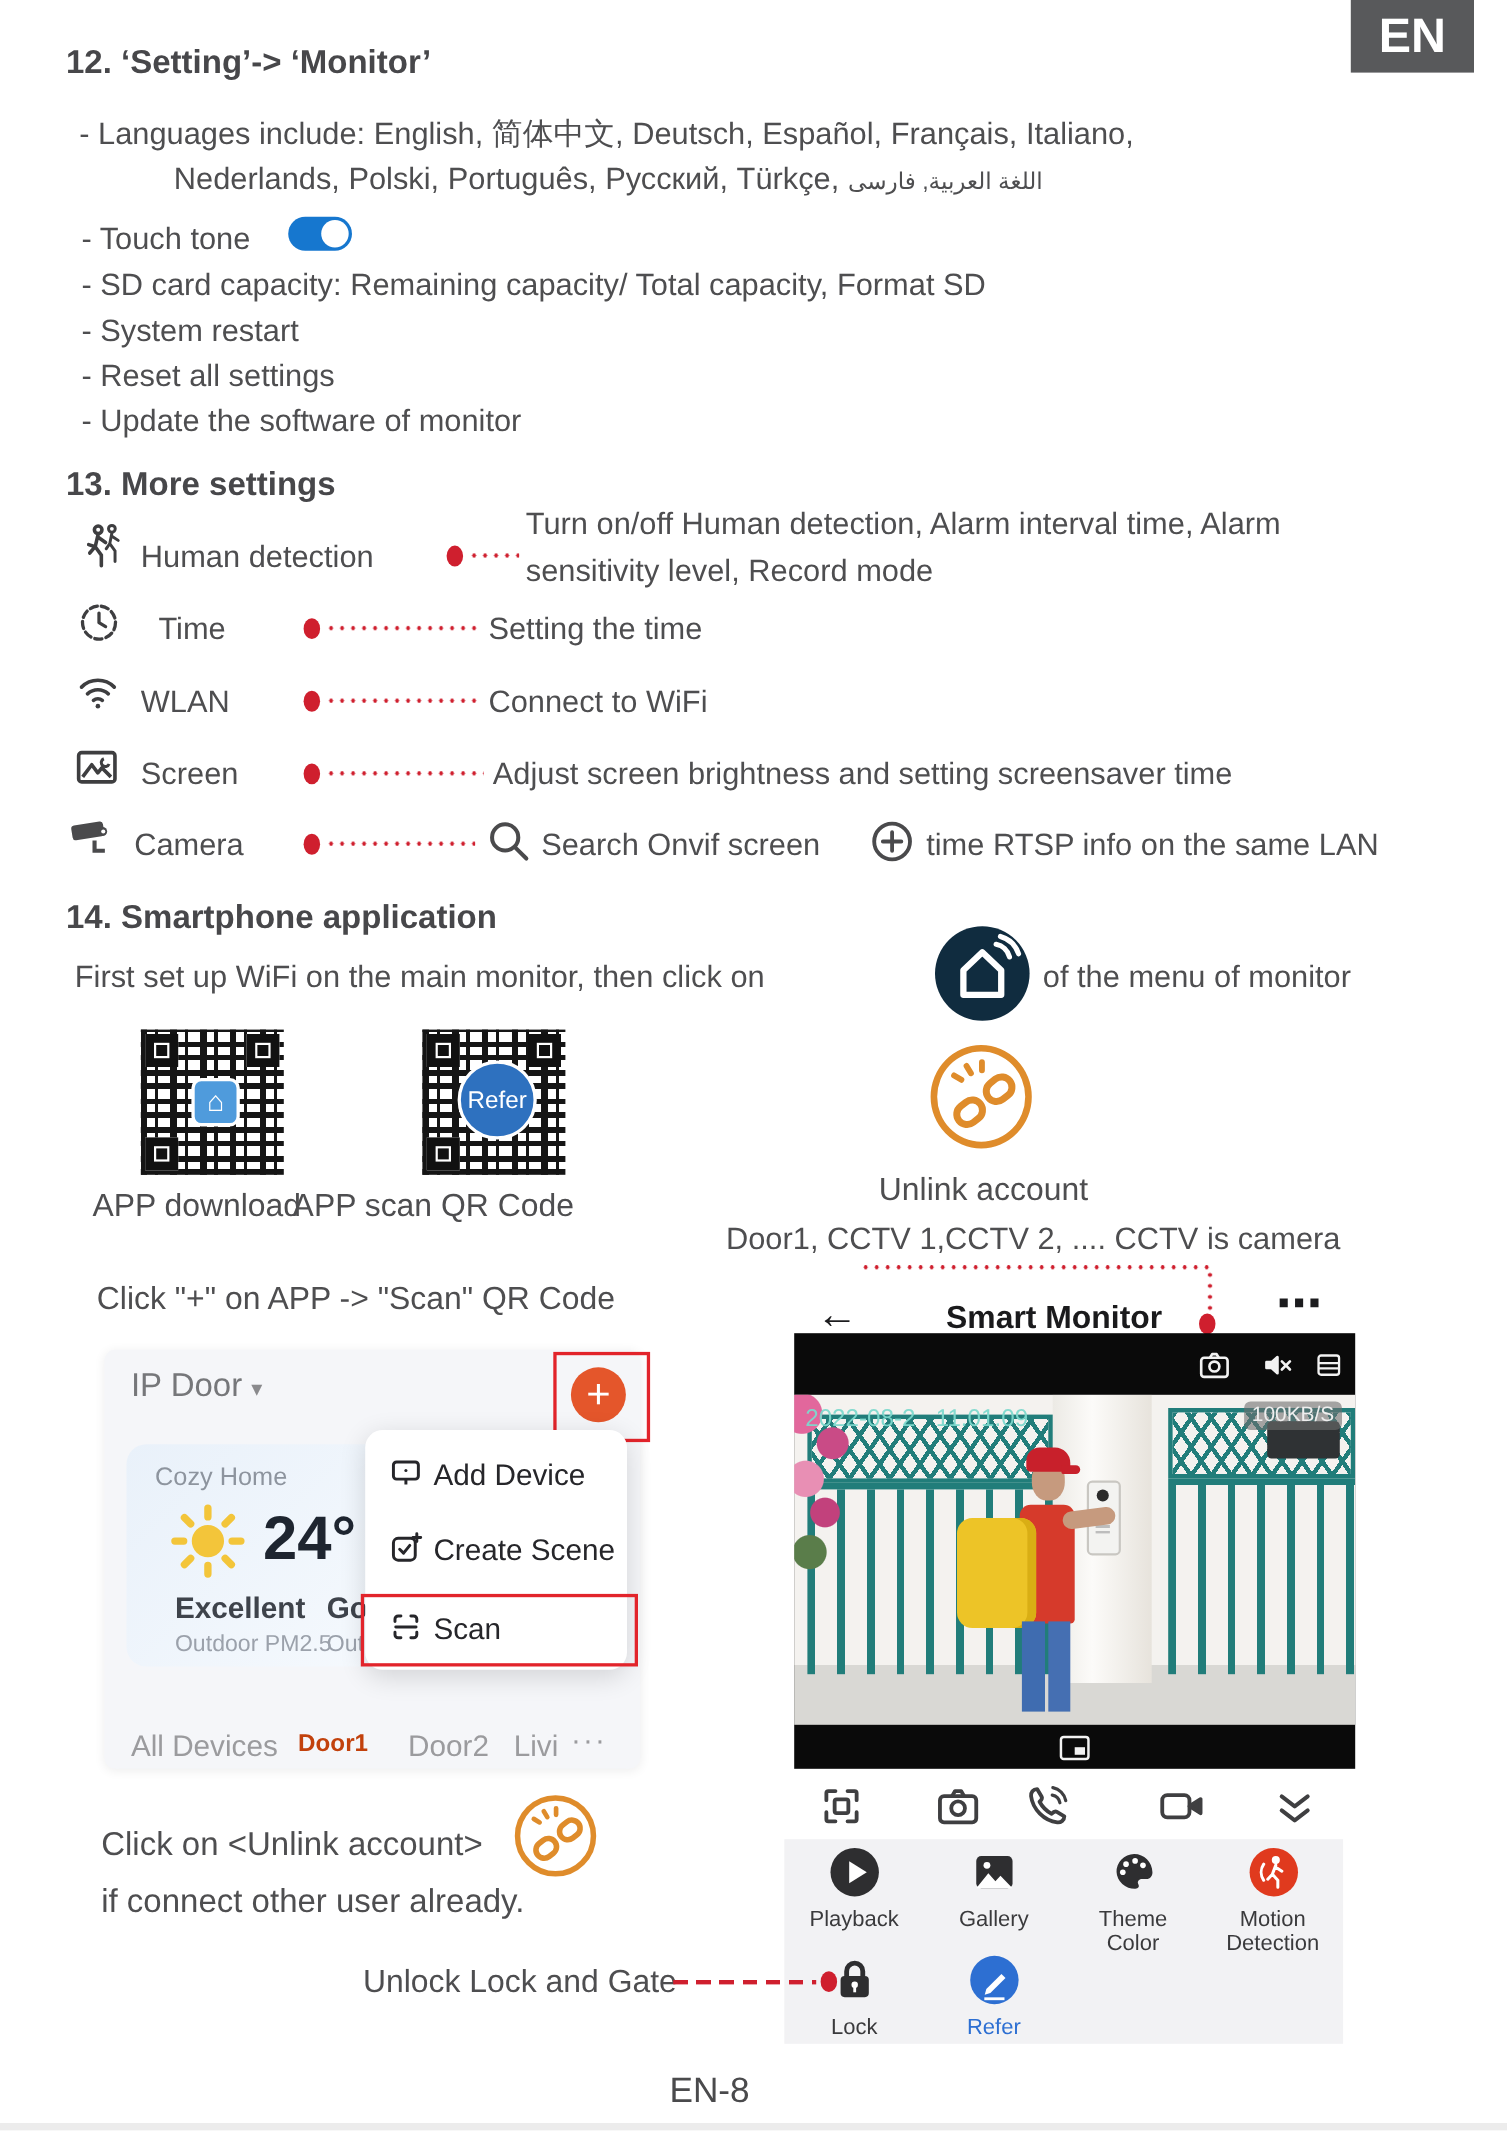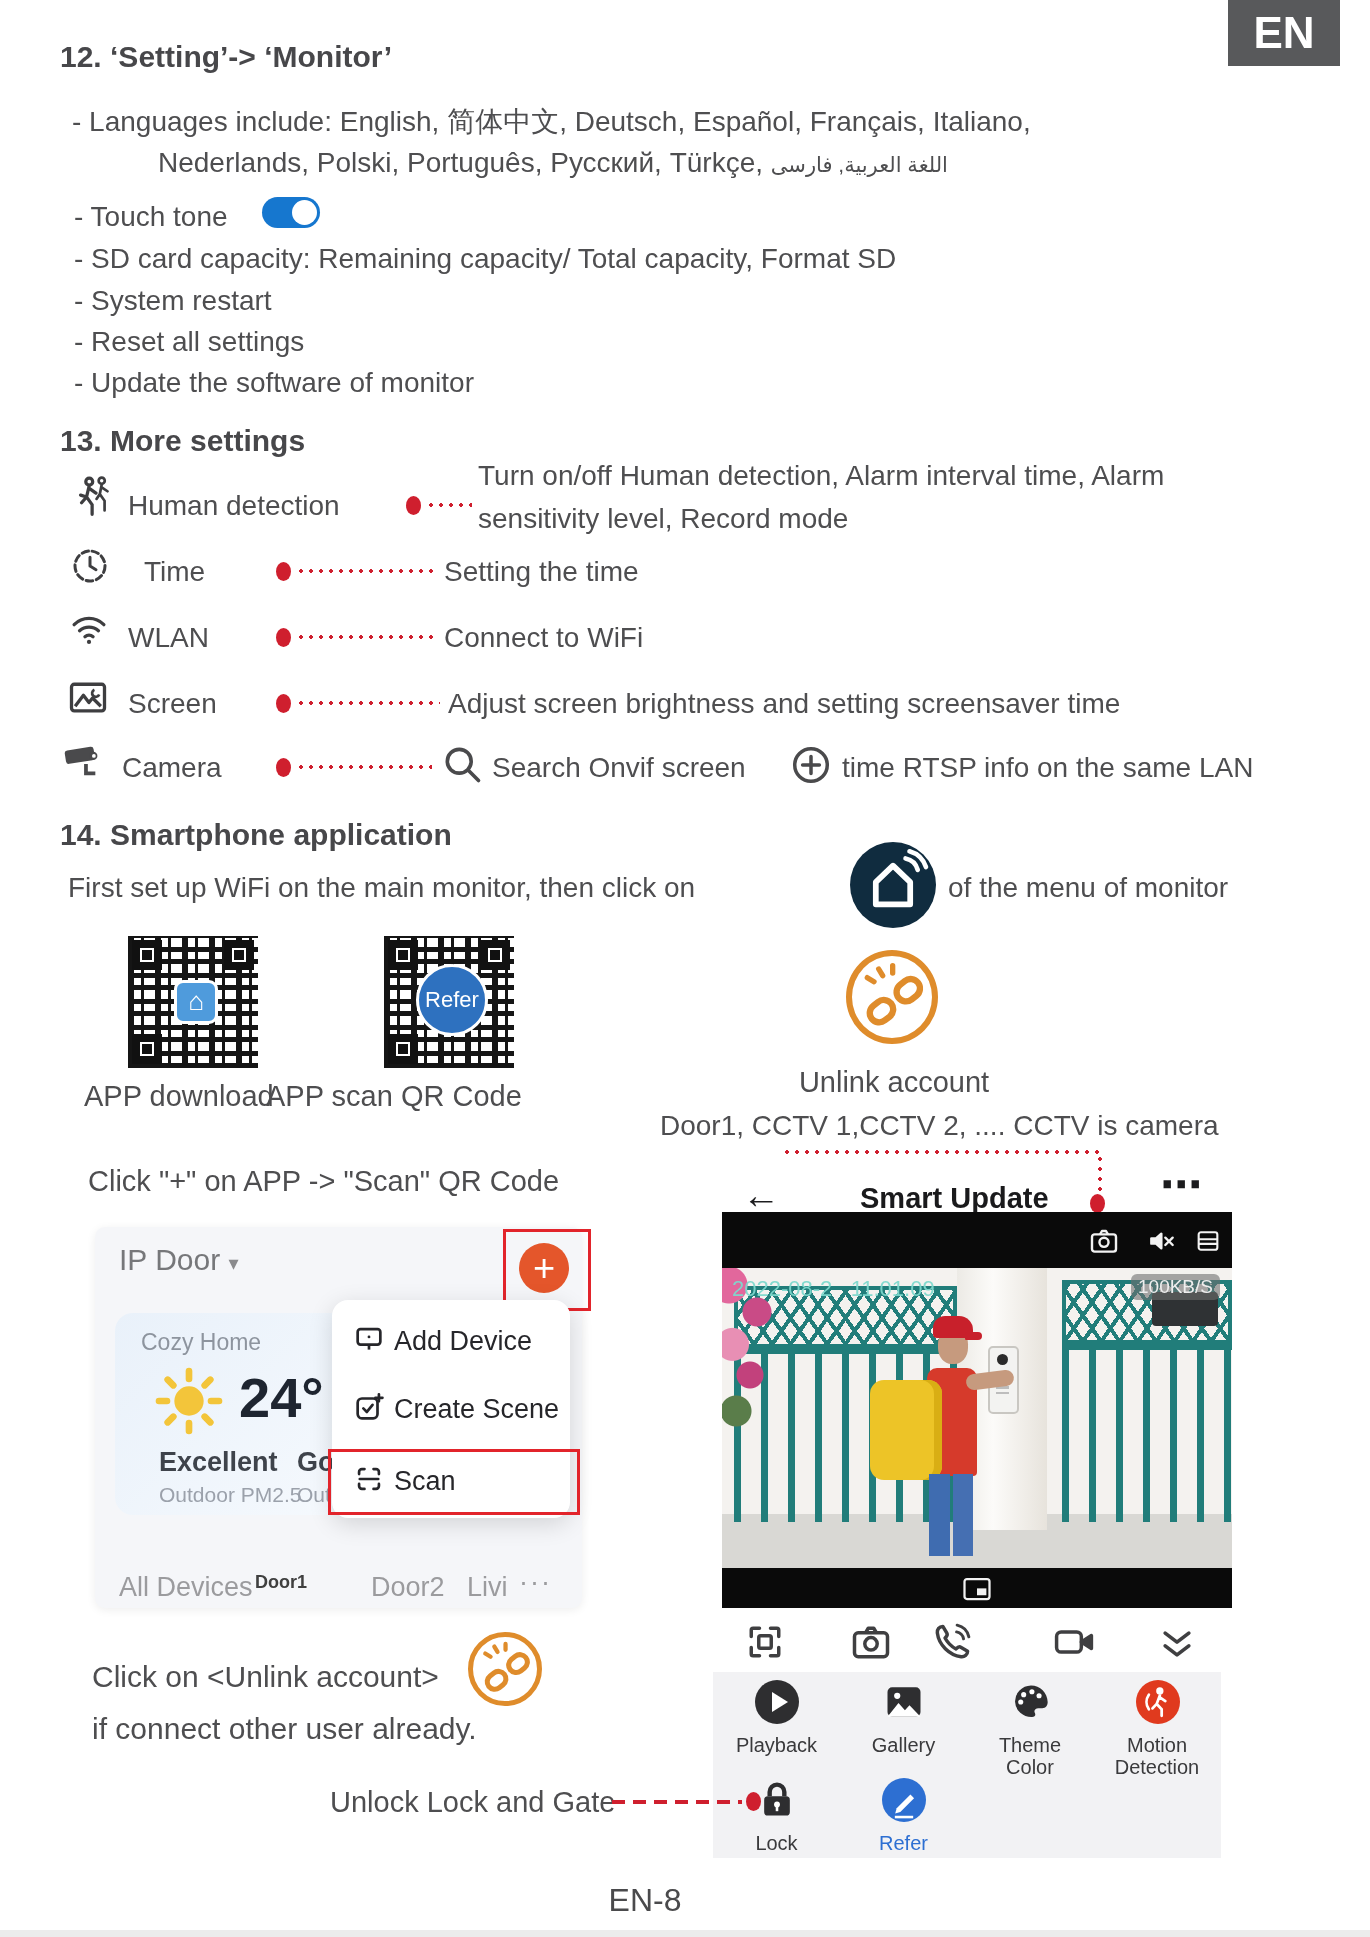--- a/index.html
+++ b/index.html
@@ -250,32 +250,32 @@
           <svg width="34" height="34" viewBox="0 0 24 24" fill="none" stroke="#26262a" stroke-width="1.9" stroke-linecap="round">
             <path d="M5 8.5 V7 a2 2 0 0 1 2-2 h1.8 M15.2 5 H17 a2 2 0 0 1 2 2 v1.5 M19 15.5 V17 a2 2 0 0 1 -2 2 h-1.8 M8.8 19 H7 a2 2 0 0 1 -2-2 v-1.5 M5.5 12 H18.5"></path>
           </svg>
           </span>
         <span class="mtext">Scan</span>
       </div>
     </div>
     <div class="redbox" style="left:233px;top:222px;width:246px;height:60px;"></div>
 
     <div class="t" style="left:24px;top:345px;font-size:27px;color:#9b9b9e;">All Devices</div>
-    <div class="t" style="left:160px;top:345px;font-size:18px;font-weight:700;color:#404040;">Door1</div>
+    <div class="t" style="left:176px;top:345px;font-size:22px;font-weight:700;color:#c2410c;">Door1</div>
     <div class="t" style="left:276px;top:345px;font-size:27px;color:#9b9b9e;">Door2</div>
     <div class="t" style="left:372px;top:345px;font-size:27px;color:#9b9b9e;">Livi</div>
     <div class="t" style="left:424px;top:340px;font-size:27px;color:#9b9b9e;letter-spacing:2px;">···</div>
   </div>
 
   <div class="leader" style="left:782px;top:1150px;width:320px;"></div>
   <div class="vleader" style="left:1098px;top:1154px;height:40px;"></div>
   <div class="rdot" style="left:1090px;top:1194px;"></div>
 
   <div class="t" style="left:742px;top:1174px;font-size:38px;color:#1c1c1e;">←</div>
-  <div class="t" style="left:860px;top:1182px;font-size:29px;font-weight:700;color:#1a1a1c;">Smart Update</div>
+  <div class="t" style="left:860px;top:1182px;font-size:29px;font-weight:700;color:#1a1a1c;">Smart Monitor</div>
   <div class="t" style="left:1160px;top:1160px;font-size:42px;font-weight:700;color:#1c1c1e;">⋯</div>
 
   <div class="video">
 
     <div class="abs" style="left:366px;top:13px;">
       <svg width="32" height="32" viewBox="0 0 24 24" fill="none" stroke="#f2f2f2" stroke-width="1.8" stroke-linejoin="round">
         <rect x="3" y="7" width="18" height="13" rx="2"></rect>
           <path d="M9 7 L10.5 4.5 H13.5 L15 7"></path>
           <circle cx="12" cy="13" r="3.4"></circle>
       </svg>

